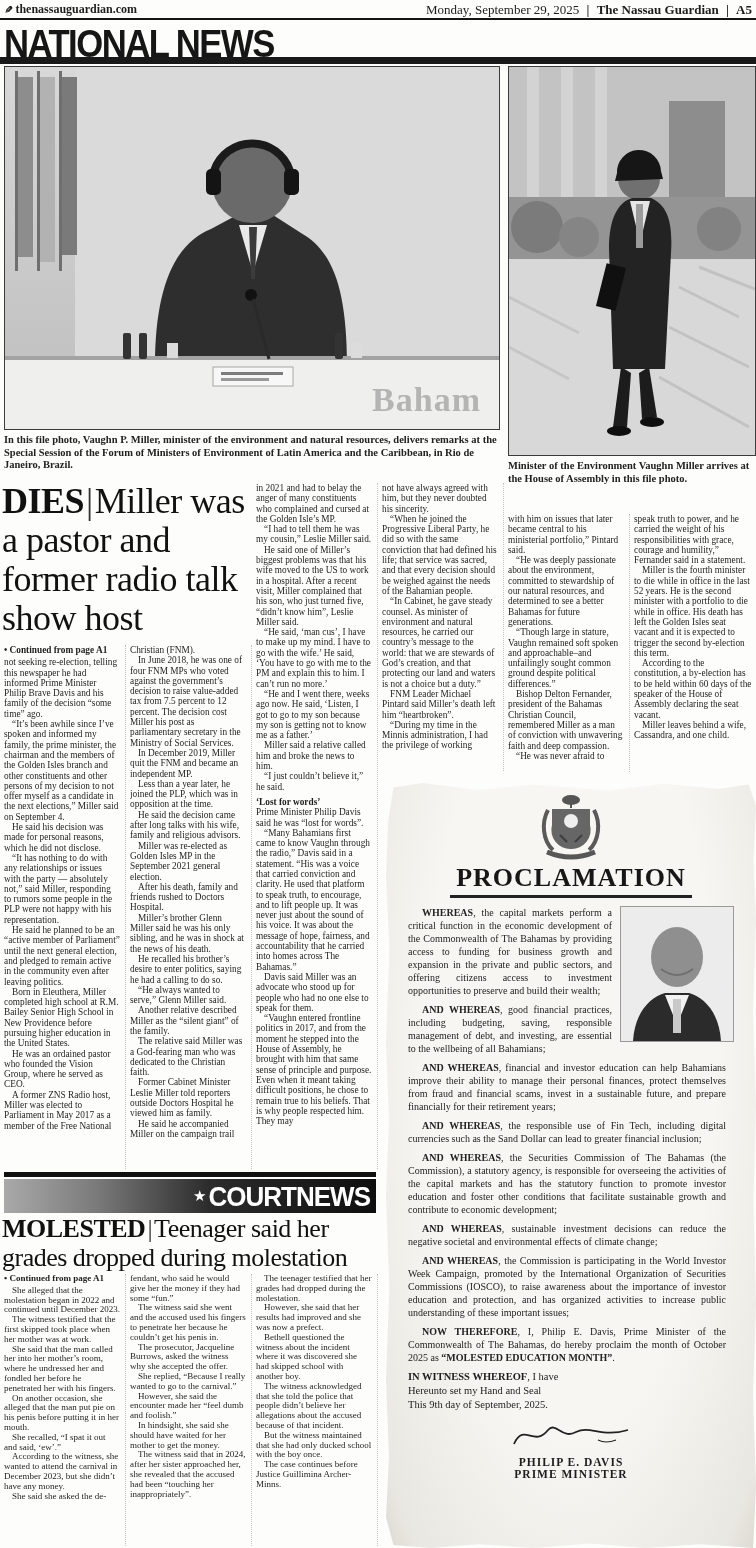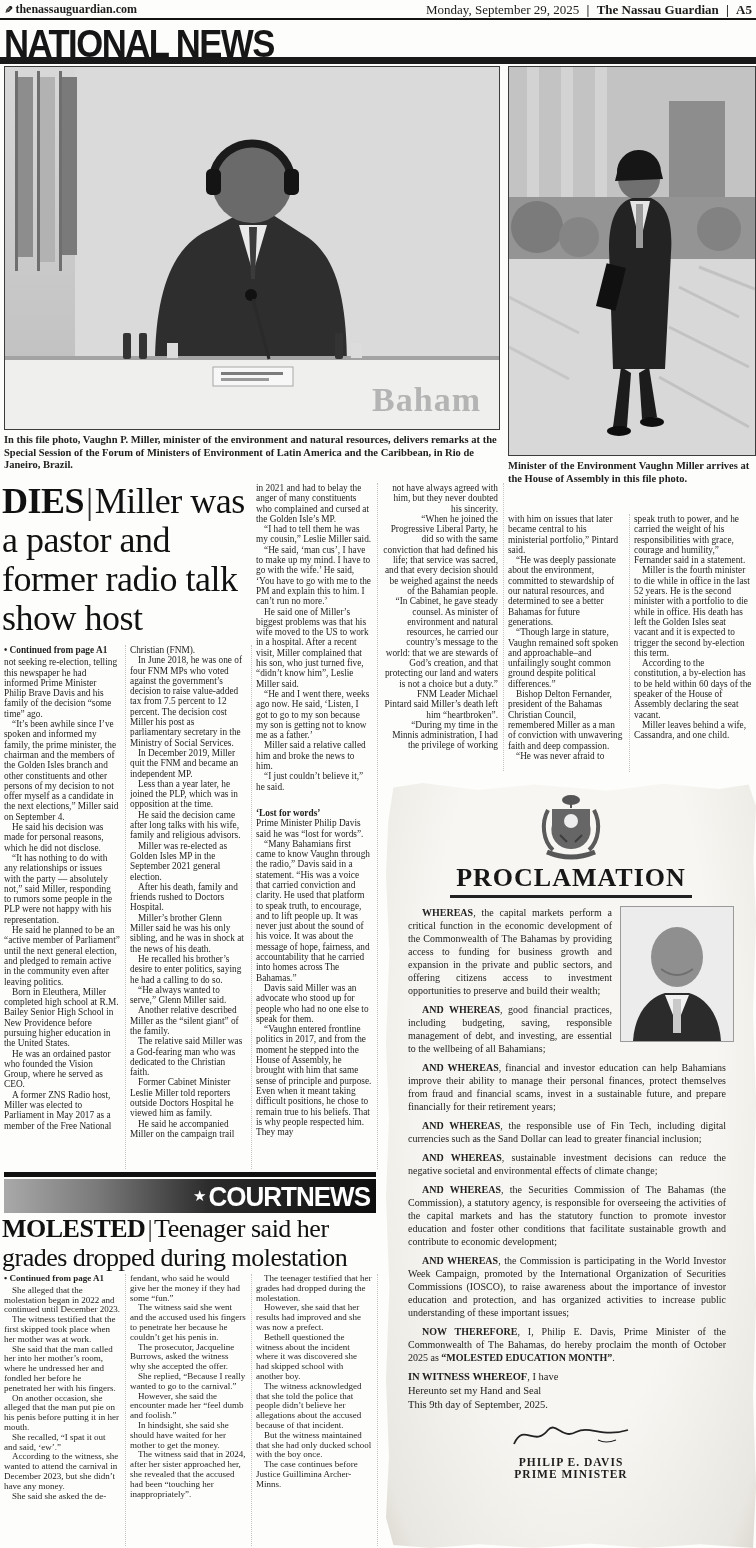--- a/index.html
+++ b/index.html
@@ -30,25 +30,25 @@
            font:400 36px/39px "Liberation Serif",serif;letter-spacing:-0.5px;color:#111;}
   .dies-hl .kicker{font-weight:700;}
   .hsep{font-weight:400;padding:0 2px;color:#333;}
   
   .ncol{position:absolute;width:116px;overflow:hidden;font:9.3px/10.3px "Liberation Serif",serif;
         color:#1e1e1e;padding-right:5px;border-right:1px dotted #c4c4c4;}
   .ncol.last{border-right:none;}
   .para{margin:0;text-indent:8px;}
   .para.noindent{text-indent:0;}
   .para.continued{text-indent:0;font-weight:bold;margin-bottom:2px;}
-  .para.subhead{text-indent:0;font-weight:bold;margin-top:16px;}
+  .para.subhead{text-indent:0;font-weight:bold;margin-top:5px;}
   .col-1{left:4px;top:645px;height:524px;}
   .col-2{left:130px;top:645px;height:524px;}
   .col-3{left:256px;top:483px;height:686px;}
-  .col-4{left:382px;top:483px;height:288px;text-align:right;}
+  .col-4{left:382px;top:483px;height:288px;}
   .col-5{left:508px;top:514px;height:258px;}
   .col-6{left:634px;top:514px;width:118px;height:258px;}
   
   .court-rule{position:absolute;left:4px;top:1172px;width:372px;height:5px;background:#111;}
   .court-banner{position:absolute;left:4px;top:1179px;width:372px;height:34px;
       background:linear-gradient(90deg,#a9a9a9 0%,#7a7a7a 25%,#2c2c2c 55%,#0e0e0e 100%);
       display:flex;align-items:center;justify-content:flex-end;padding-right:6px;box-sizing:border-box;}
   .court-star{color:#fff;font-size:15px;margin-right:2px;}
   .court-title{color:#fff;font:900 26px "Liberation Sans",sans-serif;letter-spacing:-1px;transform:scaleY(1.08);}
   .court-hl{position:absolute;left:2px;top:1214px;width:380px;margin:0;
@@ -195,22 +195,22 @@
       <p class="para ">He recalled his brother’s desire to enter politics, saying he had a calling to do so.</p>
       <p class="para ">“He always wanted to serve,” Glenn Miller said.</p>
       <p class="para ">Another relative described Miller as the “silent giant” of the family.</p>
       <p class="para ">The relative said Miller was a God-fearing man who was dedicated to the Christian faith.</p>
       <p class="para ">Former Cabinet Minister Leslie Miller told reporters outside Doctors Hospital he viewed him as family.</p>
       <p class="para ">He said he accompanied Miller on the campaign trail</p>
     </div>
   <div class="ncol col-3">
       <p class="para noindent">in 2021 and had to belay the anger of many constituents who complained and cursed at the Golden Isle’s MP.</p>
       <p class="para ">“I had to tell them he was my cousin,” Leslie Miller said.</p>
+      <p class="para ">He said one of Miller’s biggest problems was that his wife moved to the US to work in a hospital. After a recent visit, Miller complained that his son, who just turned five, “didn’t know him”, Leslie Miller said.</p>
       <p class="para ">“He said, ‘man cus’, I have to make up my mind. I have to go with the wife.’ He said, ‘You have to go with me to the PM and explain this to him. I can’t run no more.’</p>
-      <p class="para ">He said one of Miller’s biggest problems was that his wife moved to the US to work in a hospital. After a recent visit, Miller complained that his son, who just turned five, “didn’t know him”, Leslie Miller said.</p>
       <p class="para ">“He and I went there, weeks ago now. He said, ‘Listen, I got to go to my son because my son is getting not to know me as a father.’</p>
       <p class="para ">Miller said a relative called him and broke the news to him.</p>
       <p class="para ">“I just couldn’t believe it,” he said.</p>
       <p class="para subhead">‘Lost for words’</p>
       <p class="para noindent">Prime Minister Philip Davis said he was “lost for words”.</p>
       <p class="para ">“Many Bahamians first came to know Vaughn through the radio,” Davis said in a statement. “His was a voice that carried conviction and clarity. He used that platform to speak truth, to encourage, and to lift people up. It was never just about the sound of his voice. It was about the message of hope, fairness, and accountability that he carried into homes across The Bahamas.”</p>
       <p class="para ">Davis said Miller was an advocate who stood up for people who had no one else to speak for them.</p>
       <p class="para ">“Vaughn entered frontline politics in 2017, and from the moment he stepped into the House of Assembly, he brought with him that same sense of principle and purpose. Even when it meant taking difficult positions, he chose to remain true to his beliefs. That is why people respected him. They may</p>
     </div>
   <div class="ncol col-4">
@@ -293,22 +293,22 @@
             <path d="M12 134 C14 104 30 90 44 86 L68 86 C82 90 98 104 100 134 Z" fill="#2b2b2b"></path>
             <polygon points="44,88 68,88 56,118" fill="#f2f2f2"></polygon>
             <rect x="52" y="92" width="8" height="34" fill="#c9c9c9"></rect>
             <path d="M40 62 Q56 74 72 62" stroke="#6f6f6f" stroke-width="2" fill="none"></path>
           </svg>
         </div>
       <p class="para "><b>WHEREAS</b>, the capital markets perform a critical function in the economic development of the Commonwealth of The Bahamas by providing access to funding for business growth and expansion in the private and public sectors, and offering citizens access to investment opportunities to preserve and build their wealth;</p>
           <p class="para "><b>AND WHEREAS</b>, good financial practices, including budgeting, saving, responsible management of debt, and investing, are essential to the wellbeing of all Bahamians;</p>
           <p class="para "><b>AND WHEREAS</b>, financial and investor education can help Bahamians improve their ability to manage their personal finances, protect themselves from fraud and financial scams, invest in a sustainable future, and prepare financially for their retirement years;</p>
           <p class="para "><b>AND WHEREAS</b>, the responsible use of Fin Tech, including digital currencies such as the Sand Dollar can lead to greater financial inclusion;</p>
+          <p class="para "><b>AND WHEREAS</b>, the Securities Commission of The Bahamas (the Commission), a statutory agency, is responsible for overseeing the activities of the capital markets and has the statutory function to promote investor education and foster other conditions that facilitate sustainable growth and contribute to economic development;</p>
           <p class="para "><b>AND WHEREAS</b>, sustainable investment decisions can reduce the negative societal and environmental effects of climate change;</p>
-          <p class="para "><b>AND WHEREAS</b>, the Securities Commission of The Bahamas (the Commission), a statutory agency, is responsible for overseeing the activities of the capital markets and has the statutory function to promote investor education and foster other conditions that facilitate sustainable growth and contribute to economic development;</p>
           <p class="para "><b>AND WHEREAS</b>, the Commission is participating in the World Investor Week Campaign, promoted by the International Organization of Securities Commissions (IOSCO), to raise awareness about the importance of investor education and protection, and has organized activities to increase public understanding of these important issues;</p>
           <p class="para "><b>NOW THEREFORE</b>, I, Philip E. Davis, Prime Minister of the Commonwealth of The Bahamas, do hereby proclaim the month of October 2025 as <b>“MOLESTED EDUCATION MONTH”</b>.</p>
         </div>
       <div class="proc-witness">
           <p class="para "><b>IN WITNESS WHEREOF</b>, I have</p>
           <p class="para ">Hereunto set my Hand and Seal</p>
           <p class="para ">This 9th day of September, 2025.</p>
         </div>
       <svg class="signature" width="130" height="34" viewBox="0 0 130 34">
         <path d="M8 26 C18 4 28 30 42 12 C50 3 56 22 70 14 C84 7 96 20 122 12" stroke="#222" stroke-width="1.8" fill="none"></path>

